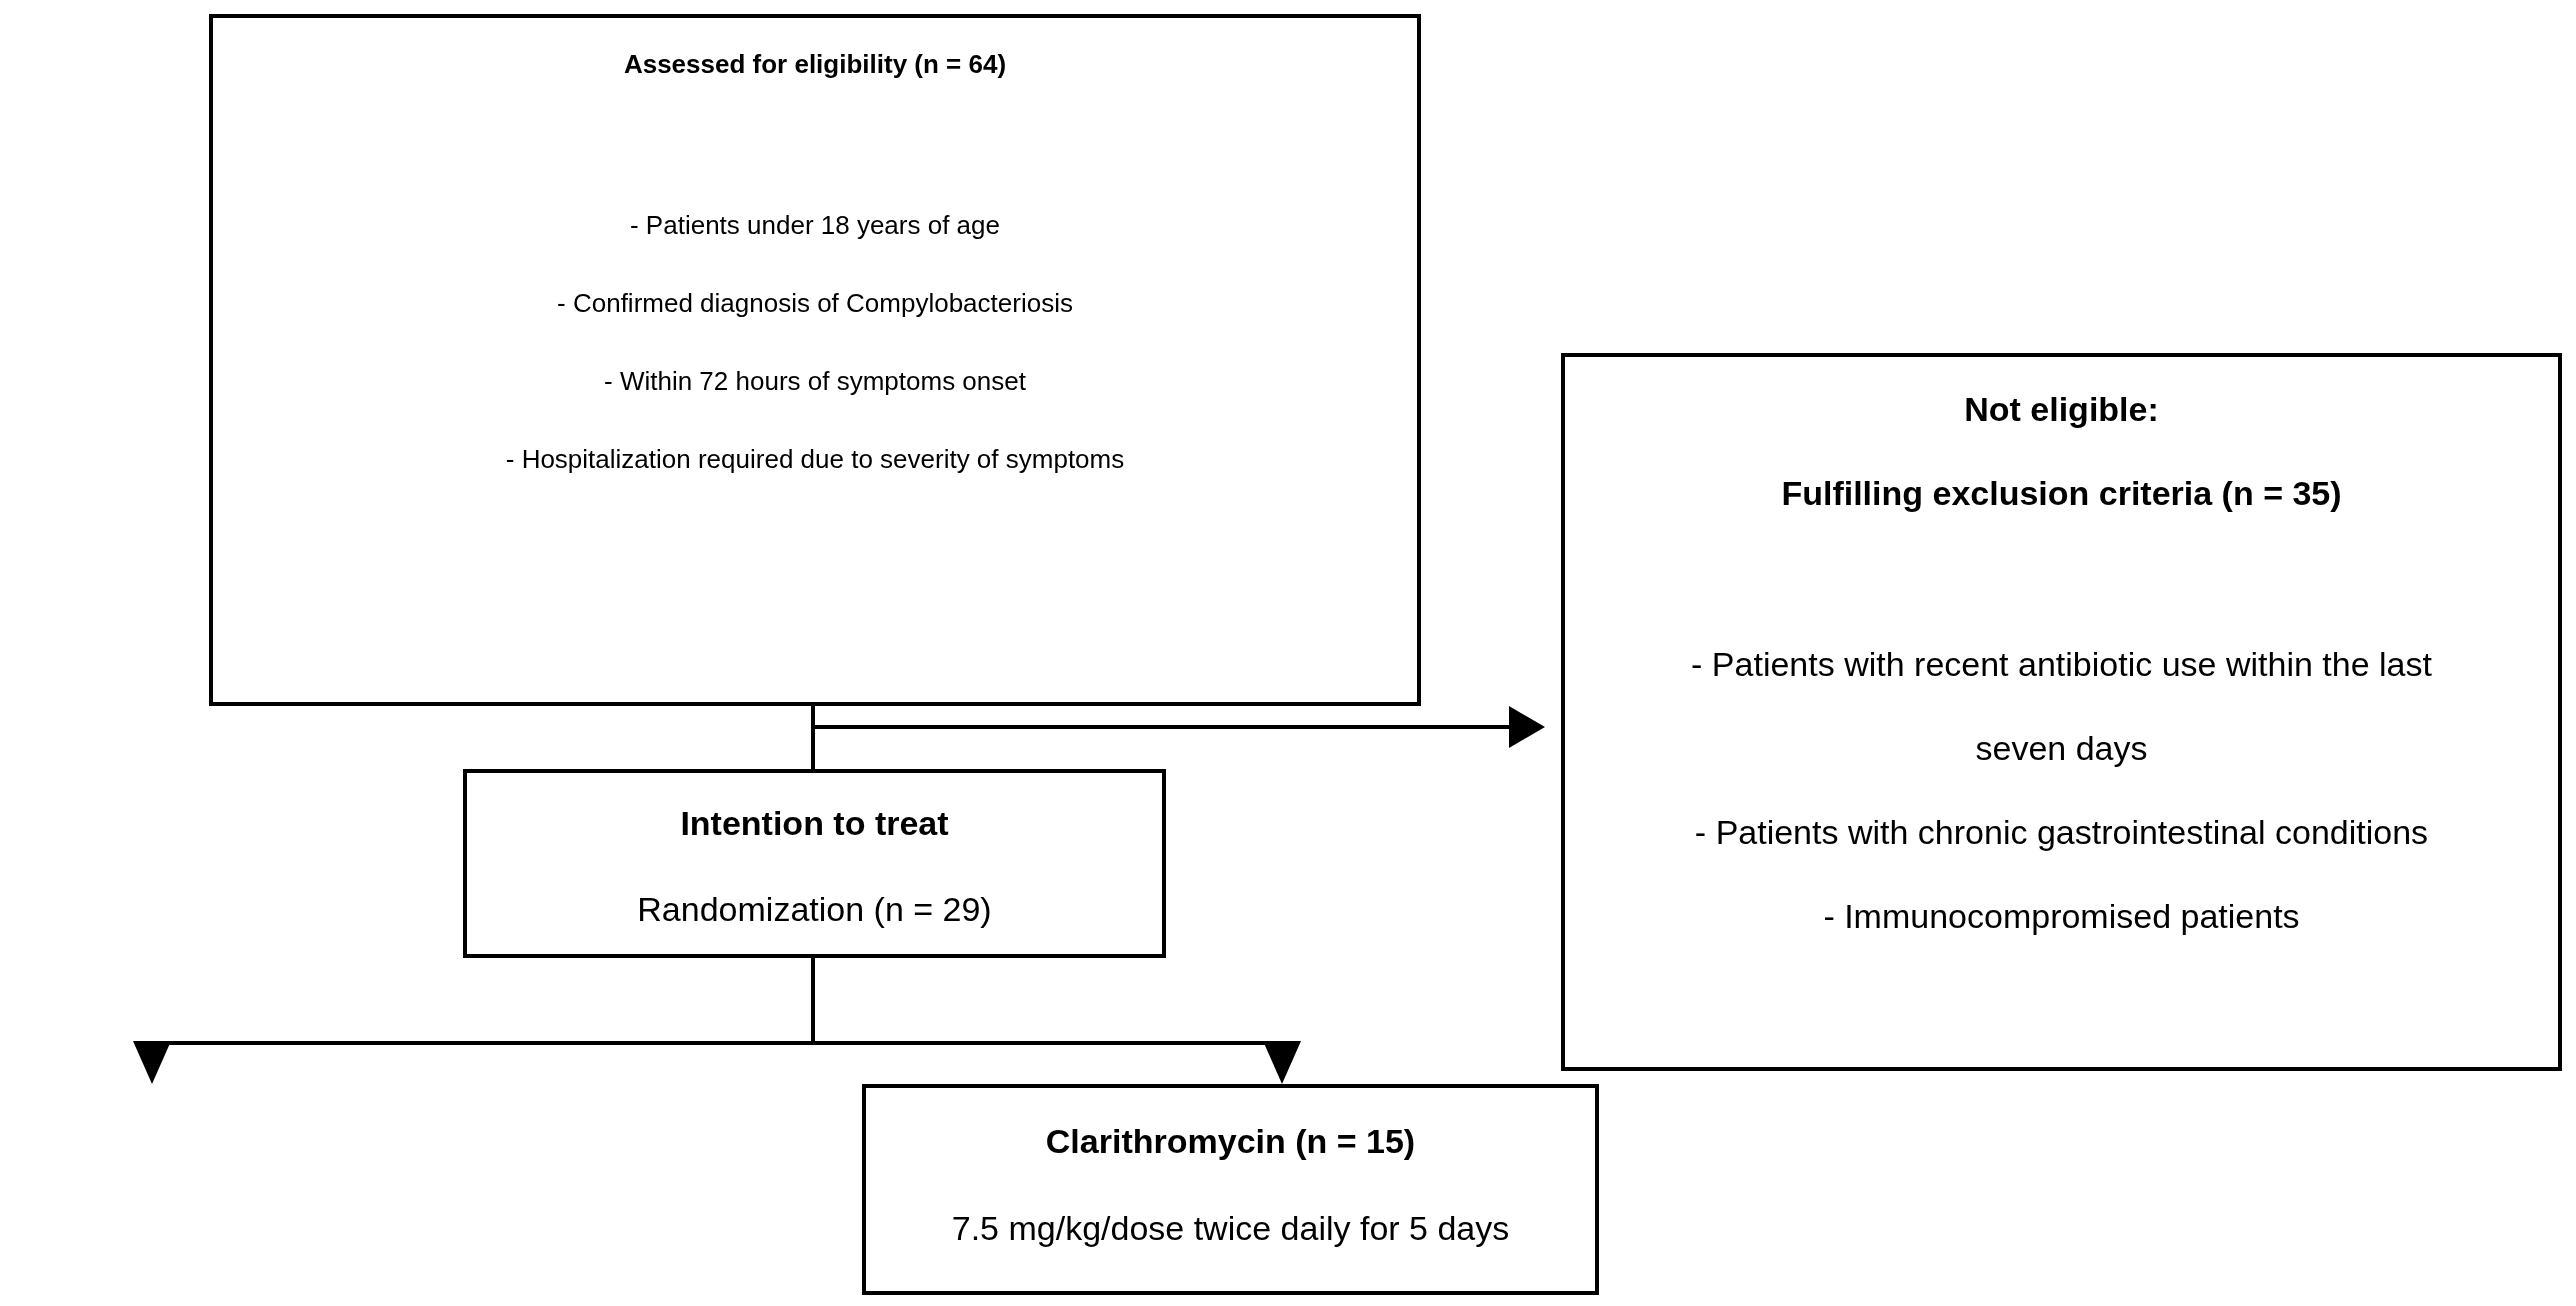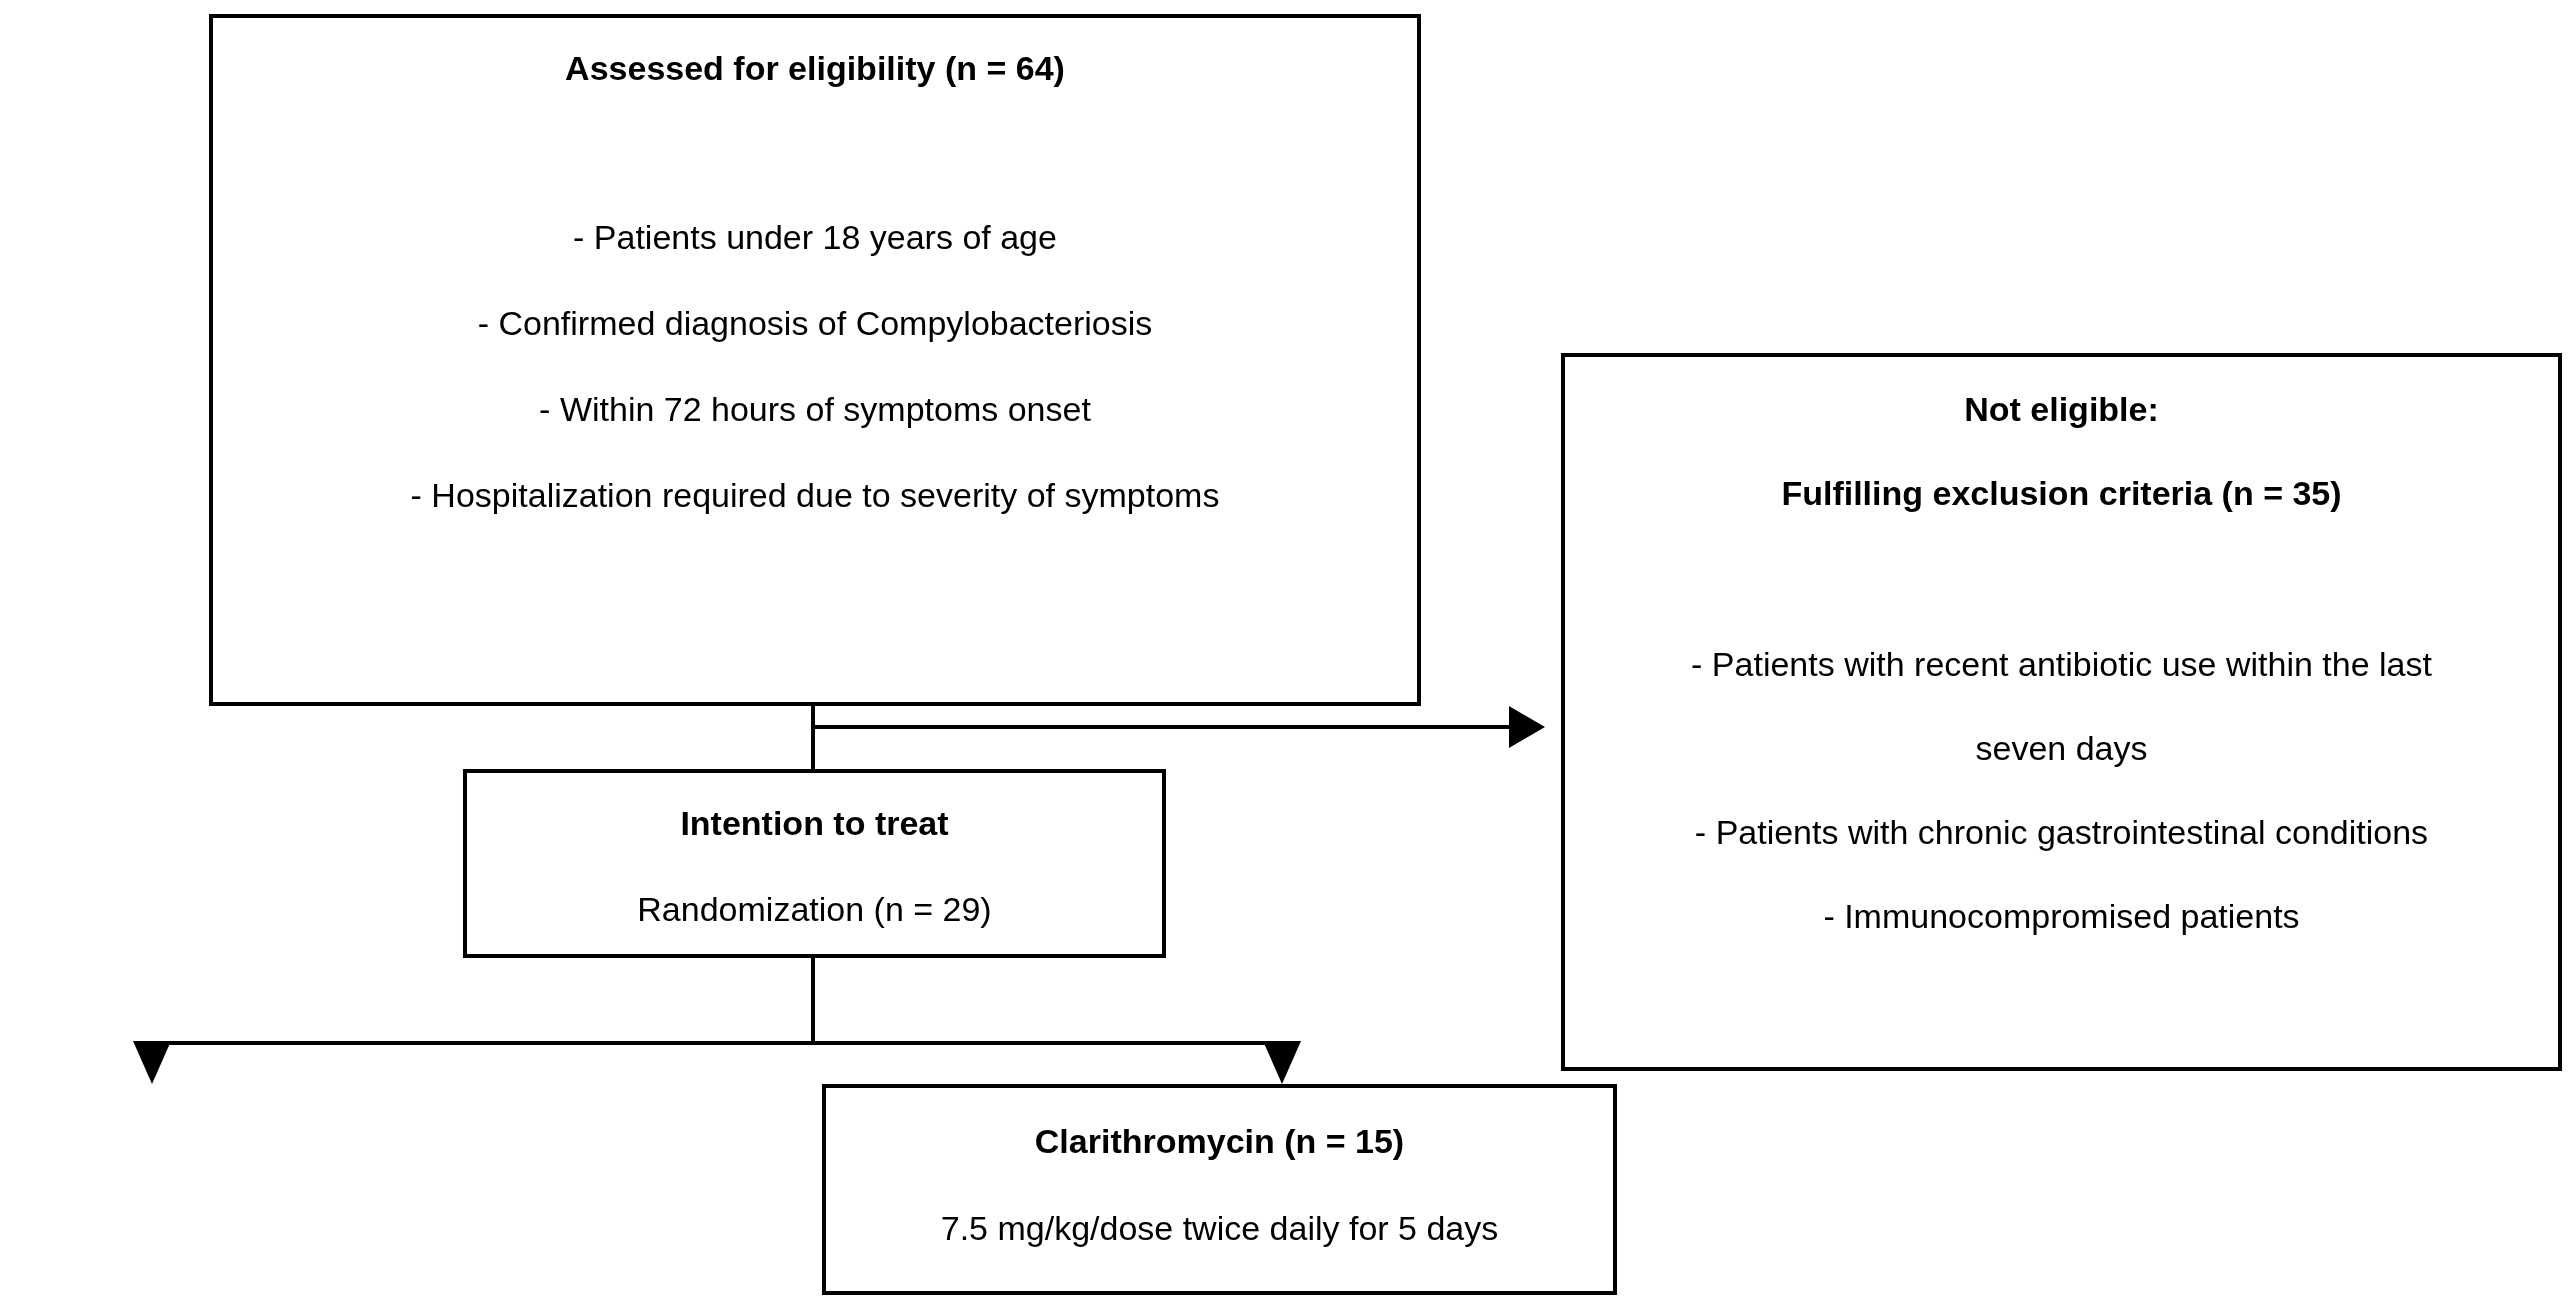--- a/index.html
+++ b/index.html
@@ -38,21 +38,21 @@
     white-space: nowrap;
   }
   .bold   { font-weight: bold; }
   .normal { font-weight: normal; }
 
   
   #box-eligibility {
     left: 209px; top: 14px; width: 1212px; height: 692px;
     padding-top: 33px;
   }
-  #box-eligibility .txt { font-size: 34px; line-height: 1.0; }
+  #box-eligibility .txt { font-size: 26px; line-height: 1.0; }
   #box-eligibility .sp-a { height: 83px; }
   #box-eligibility .sp-b { height: 52px; }
 
   
   #box-not-eligible {
     left: 1561px; top: 353px; width: 1001px; height: 718px;
     padding-top: 35px;
   }
   #box-not-eligible .txt { font-size: 34px; line-height: 1.0; }
   #box-not-eligible .sp-a { height: 50px; }
@@ -70,21 +70,21 @@
   
   #box-azithromycin {
     left: 21px; top: 1084px; width: 764px; height: 211px;
     padding-top: 36px;
   }
   #box-azithromycin .txt { font-size: 34px; line-height: 1.0; }
   #box-azithromycin .sp-a { height: 53px; }
 
   
   #box-clarithromycin {
-    left: 822px; top: 1084px; width: 795px; height: 211px;
+    left: 862px; top: 1084px; width: 737px; height: 211px;
     padding-top: 36px;
   }
   #box-clarithromycin .txt { font-size: 34px; line-height: 1.0; }
   #box-clarithromycin .sp-a { height: 53px; }
 
   
   
   #conn-v-main   { left: 811px; top: 706px; width: 4.4px;  height: 64px; }
   
   #conn-h-right  { left: 811px; top: 725px; width: 698px; height: 4.4px; }

